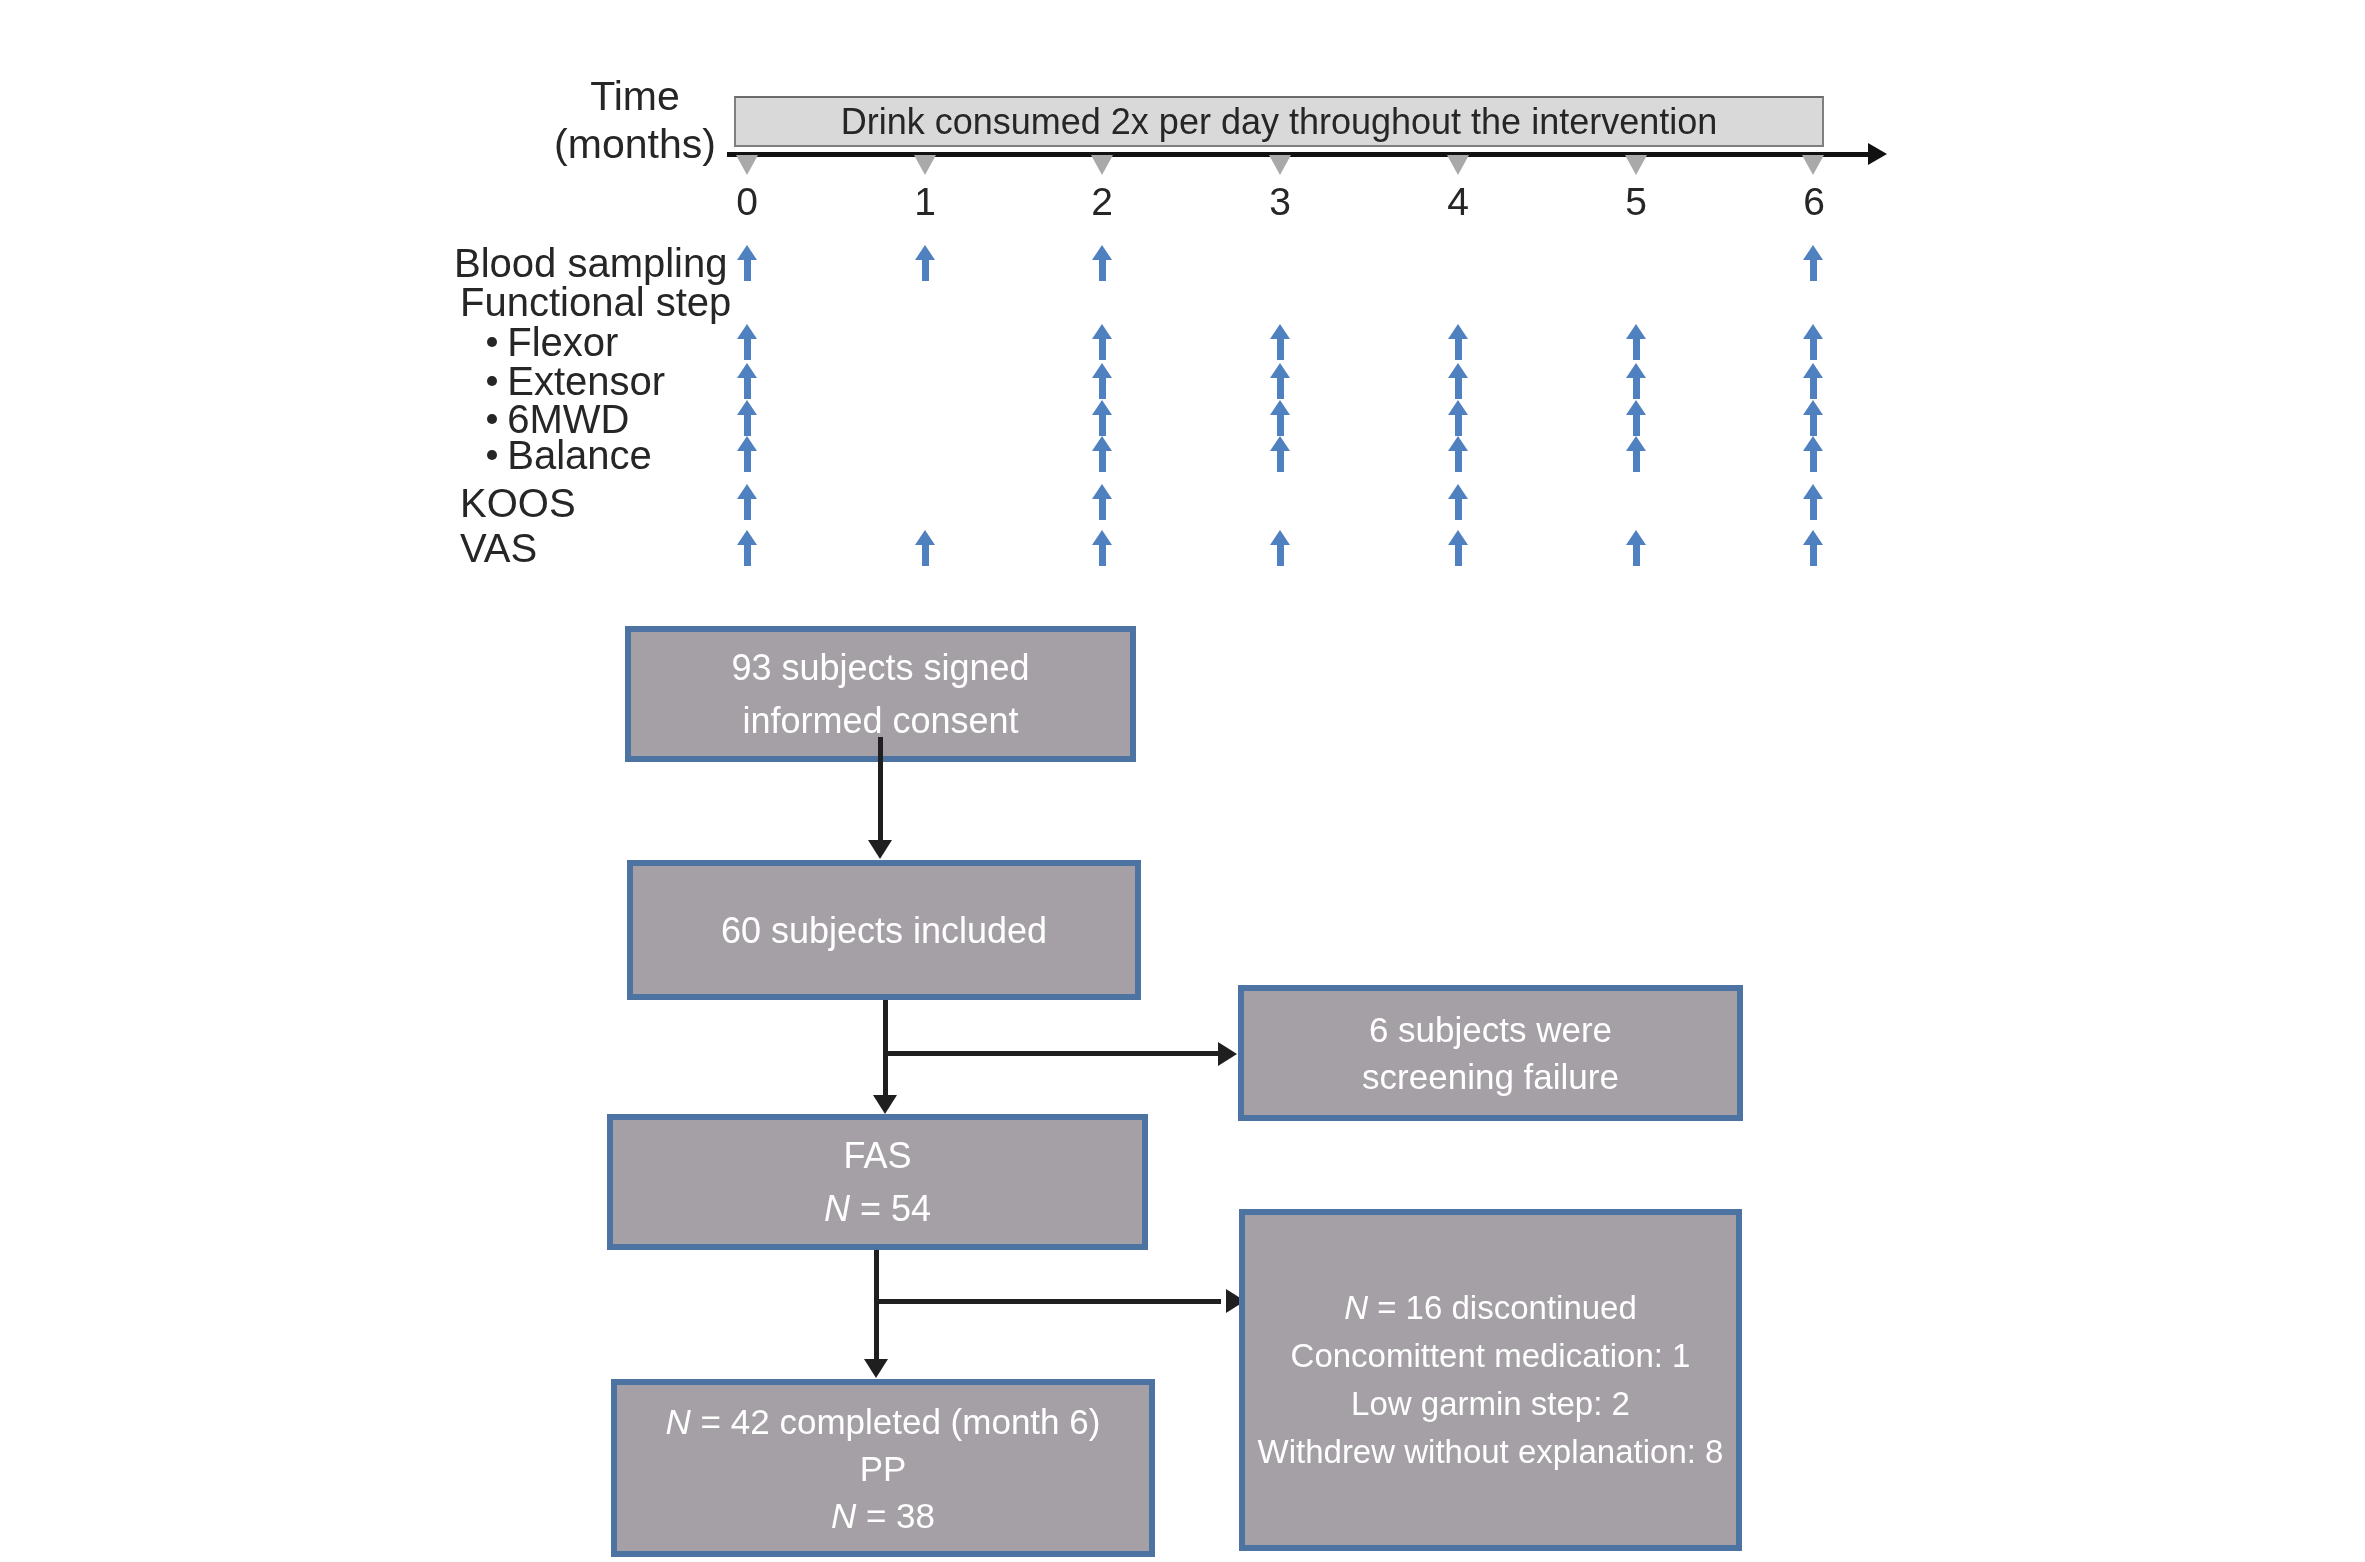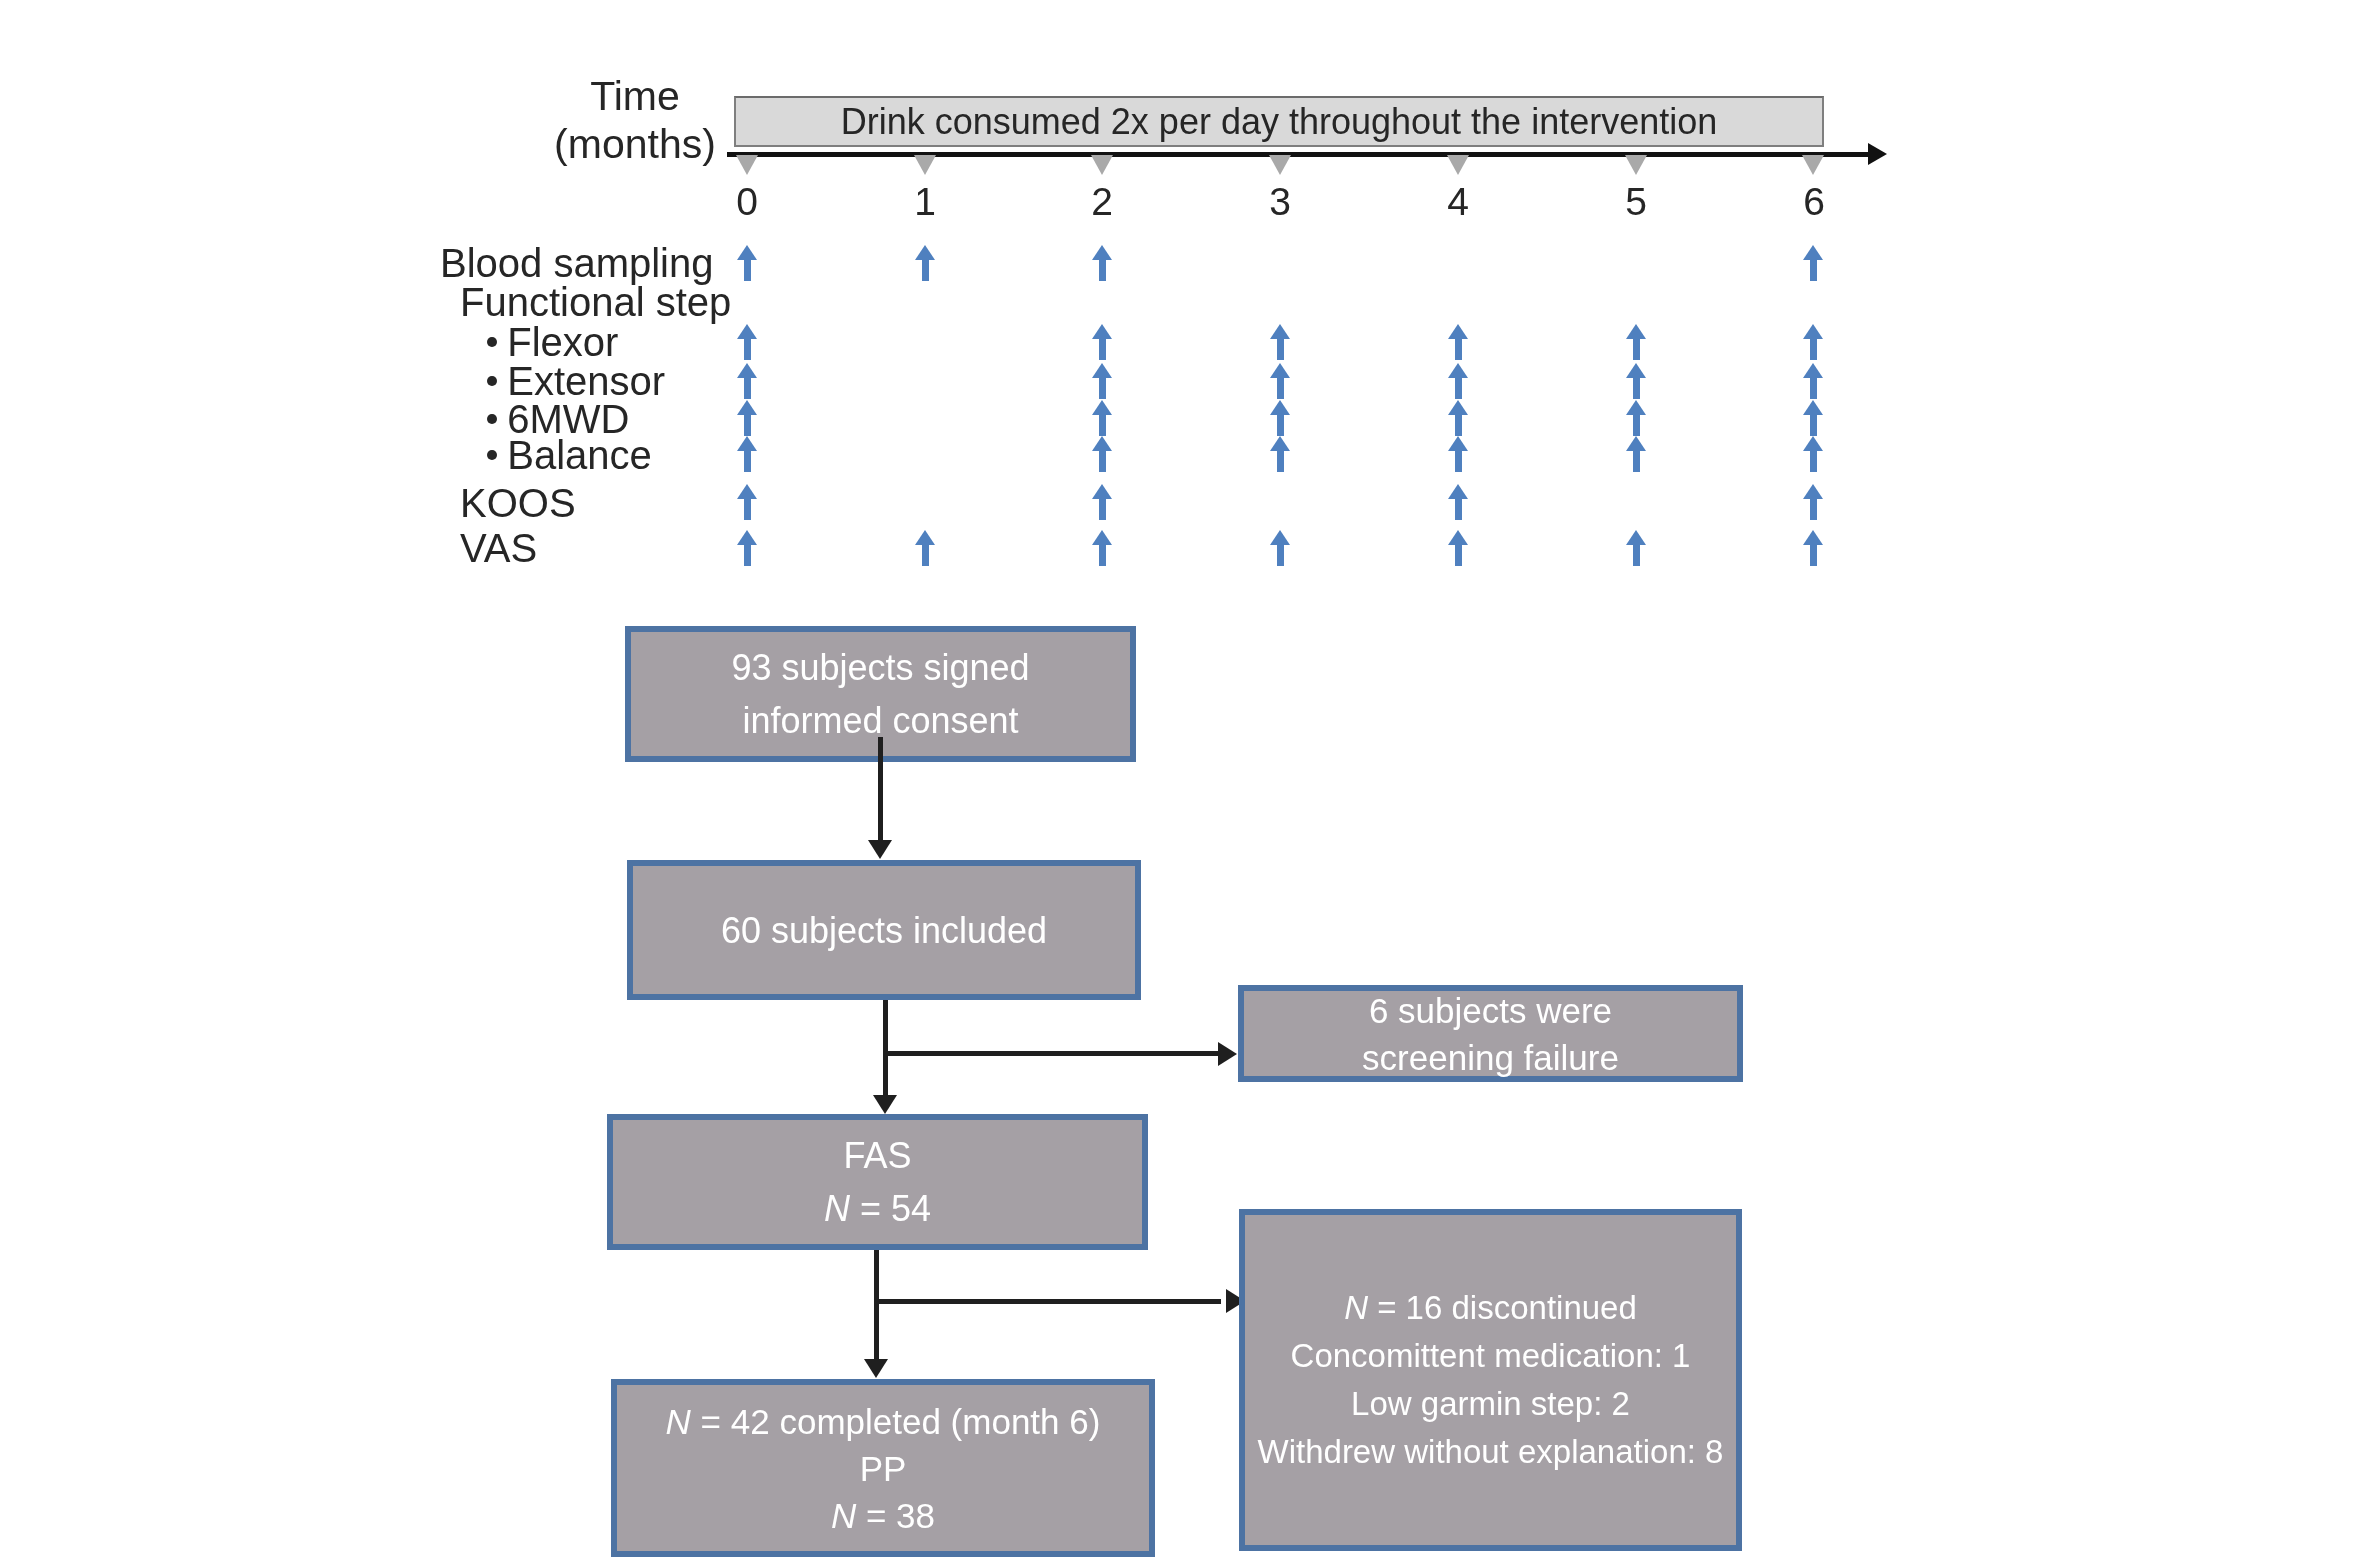--- a/index.html
+++ b/index.html
@@ -73,21 +73,21 @@
   <div id="month-labels">
       <div class="abs month-label" style="left: 702px; top: 180px;">0</div>
       <div class="abs month-label" style="left: 880px; top: 180px;">1</div>
       <div class="abs month-label" style="left: 1057px; top: 180px;">2</div>
       <div class="abs month-label" style="left: 1235px; top: 180px;">3</div>
       <div class="abs month-label" style="left: 1413px; top: 180px;">4</div>
       <div class="abs month-label" style="left: 1591px; top: 180px;">5</div>
       <div class="abs month-label" style="left: 1769px; top: 180px;">6</div>
     </div>
   <div id="schedule-rows">
-      <div class="abs row-label" style="left: 440px; top: 238px; height: 50px; text-align: right;">
+      <div class="abs row-label" style="left: 454px; top: 238px; height: 50px; text-align: right;">
         <span>Blood sampling</span>
       </div>
       <div class="abs up-arrow" style="left: 737px; top: 245px;">
         <div class="head"></div>
         <div class="shaft"></div>
       </div>
       <div class="abs up-arrow" style="left: 915px; top: 245px;">
         <div class="head"></div>
         <div class="shaft"></div>
       </div>
@@ -276,21 +276,21 @@
 
   <div class="abs fbox f48" style="left:627px;top:860px;width:514px;height:140px;">
     <div class="ln">60 subjects included</div>
   </div>
 
   <div class="abs vline" style="left:883px;top:1000px;height:98px;"></div>
   <div class="abs head-down" style="left:873px;top:1095px;"></div>
   <div class="abs hline" style="left:885px;top:1051px;width:333px;"></div>
   <div class="abs head-right" style="left:1218px;top:1042px;"></div>
 
-  <div class="abs fbox f47" style="left:1238px;top:985px;width:505px;height:97px;">
+  <div class="abs fbox f47" style="left:1238px;top:985px;width:505px;height:136px;">
     <div class="ln">6 subjects were</div>
     <div class="ln">screening failure</div>
   </div>
 
   <div class="abs fbox f48" style="left:607px;top:1114px;width:541px;height:136px;">
     <div class="ln">FAS</div>
     <div class="ln"><i>N</i><span> = 54</span></div>
   </div>
 
   <div class="abs vline" style="left:874px;top:1250px;height:112px;"></div>

